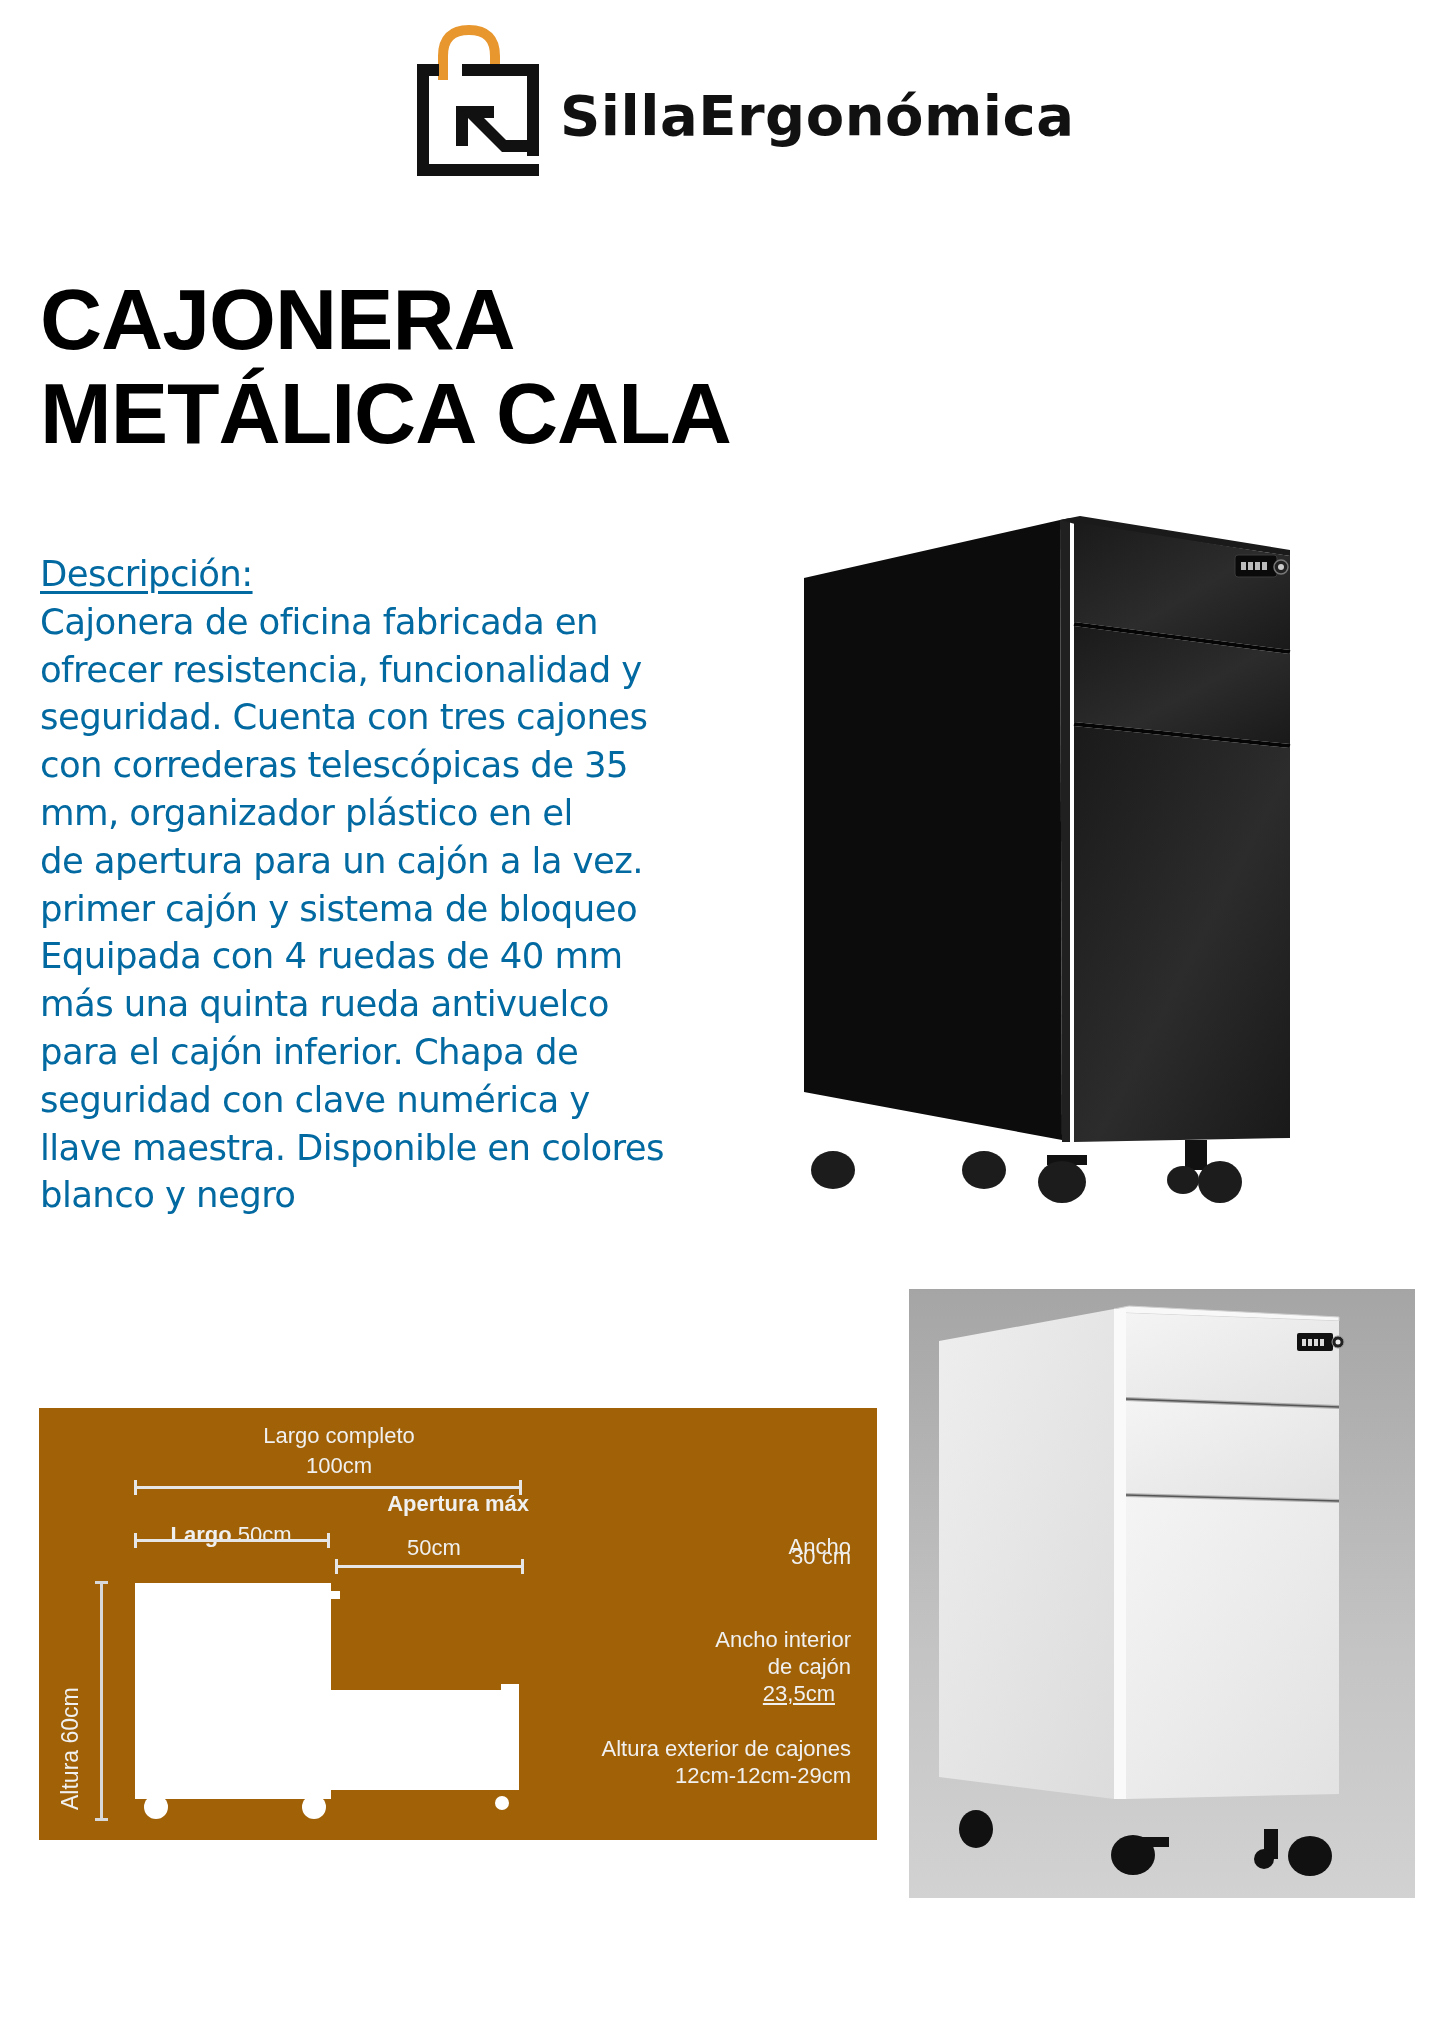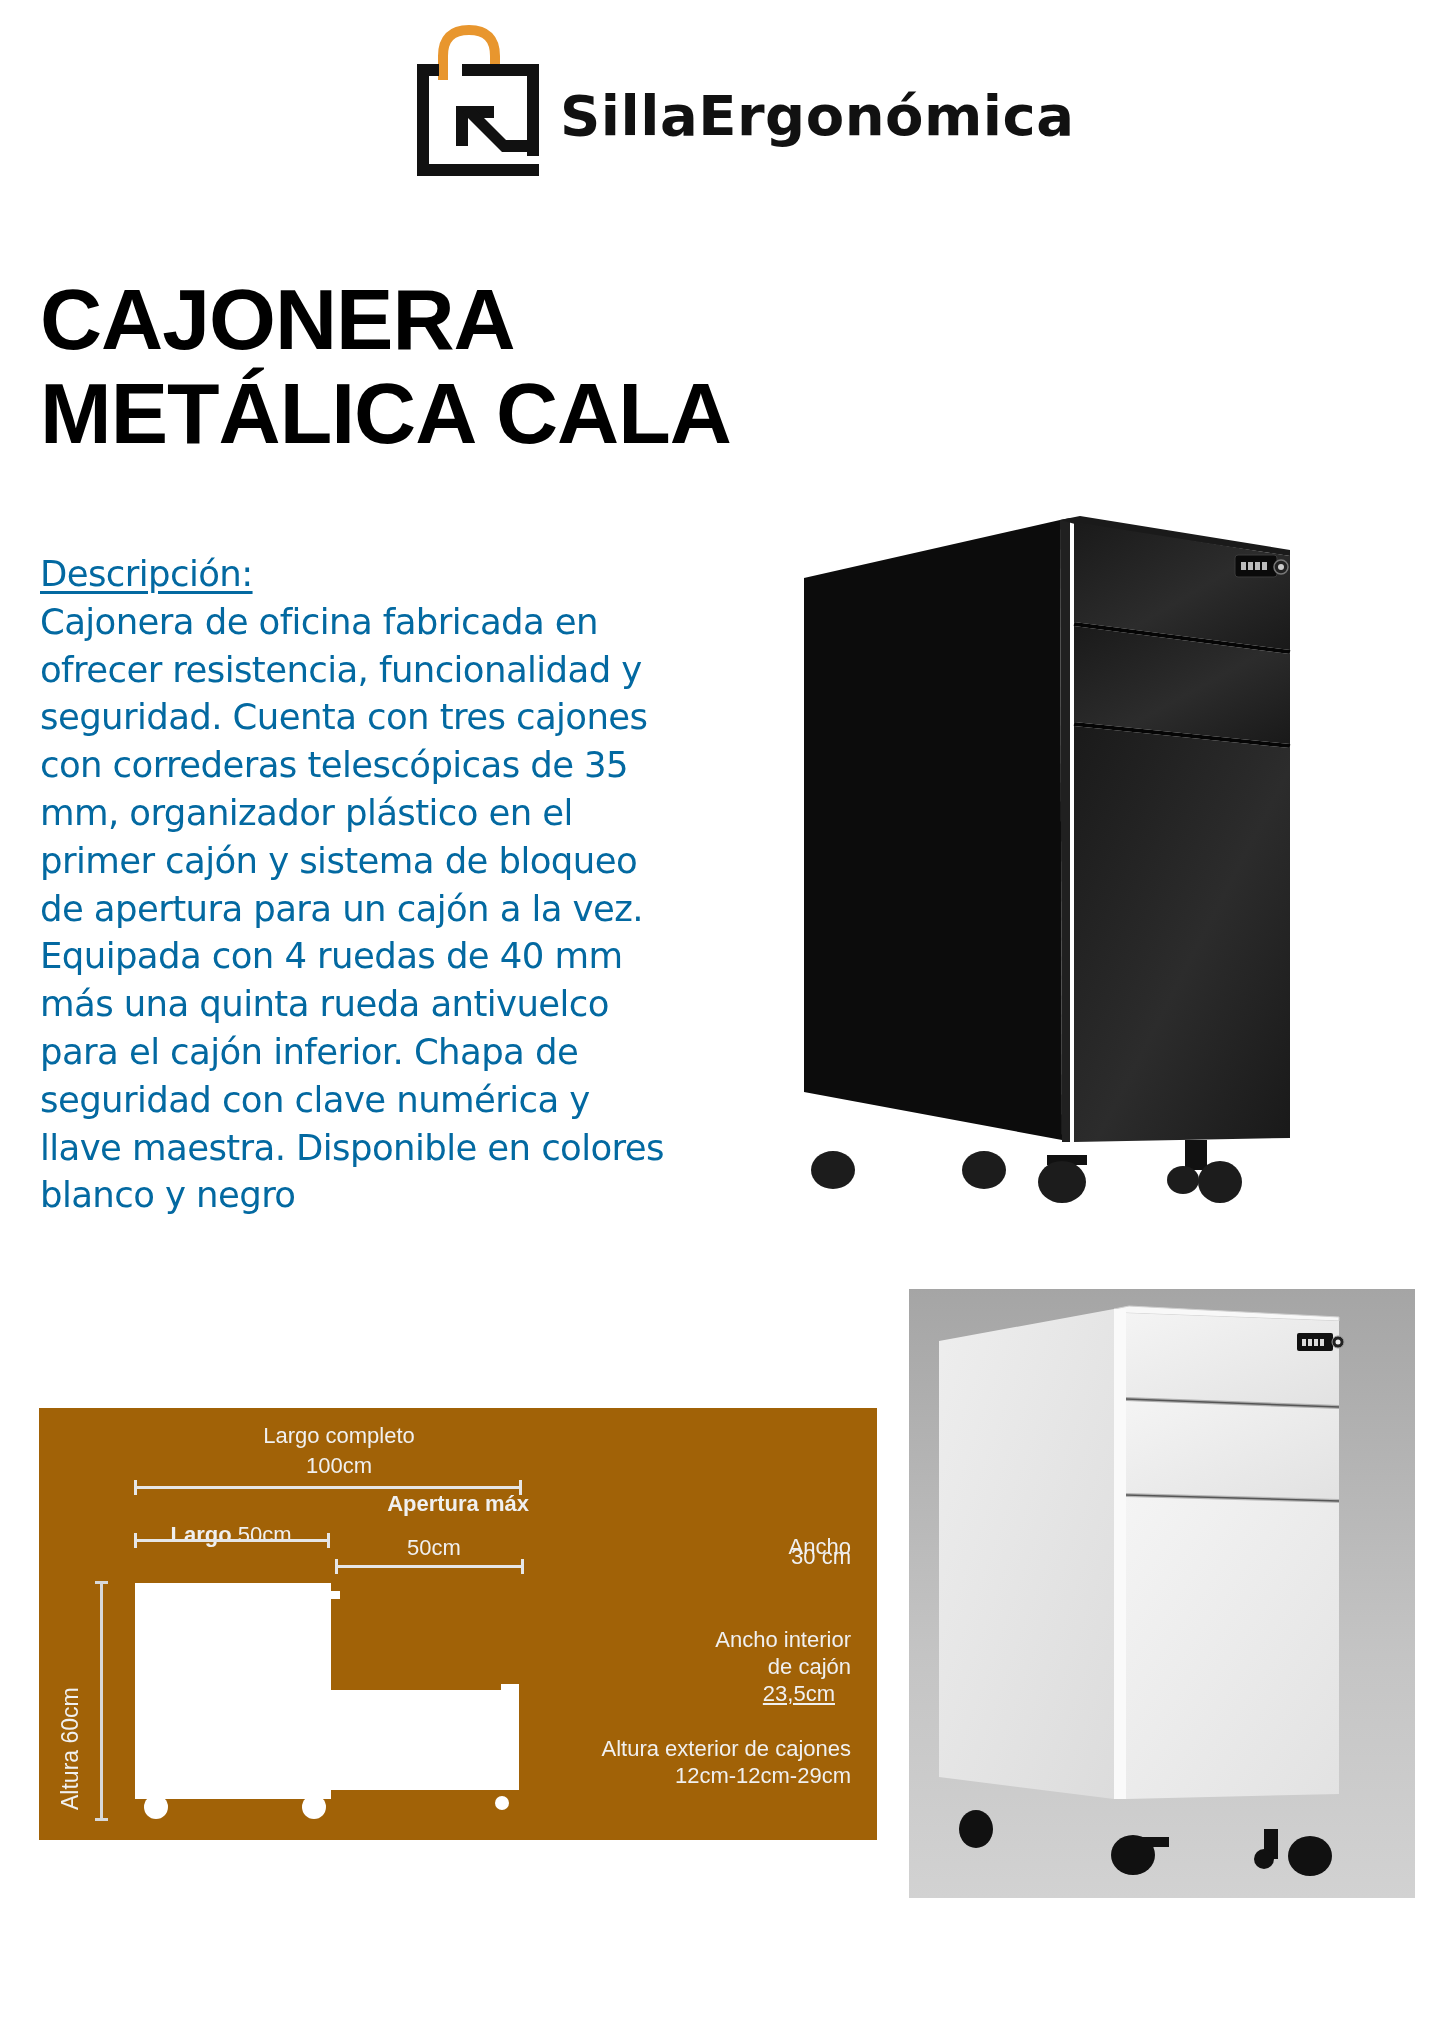--- a/index.html
+++ b/index.html
@@ -66,22 +66,22 @@
   <span style="display:block">METÁLICA CALA</span>
 </h1>
 
 <div class="desc">
   <span class="desc-heading">Descripción:</span>
   <span class="desc-line">Cajonera de oficina fabricada en</span>
   <span class="desc-line">ofrecer resistencia, funcionalidad y</span>
   <span class="desc-line">seguridad. Cuenta con tres cajones</span>
   <span class="desc-line">con correderas telescópicas de 35</span>
   <span class="desc-line">mm, organizador plástico en el</span>
+  <span class="desc-line">de apertura para un cajón a la vez.</span>
   <span class="desc-line">primer cajón y sistema de bloqueo</span>
-  <span class="desc-line">de apertura para un cajón a la vez.</span>
   <span class="desc-line">Equipada con 4 ruedas de 40 mm</span>
   <span class="desc-line">más una quinta rueda antivuelco</span>
   <span class="desc-line">para el cajón inferior. Chapa de</span>
   <span class="desc-line">seguridad con clave numérica y</span>
   <span class="desc-line">llave maestra. Disponible en colores</span>
   <span class="desc-line">blanco y negro</span>
 </div>
 
 <svg class="photo-black" viewBox="0 0 600 730" xmlns="http://www.w3.org/2000/svg" aria-label="Cajonera metálica negra con tres cajones, cerradura de combinación y ruedas">
   <defs>

